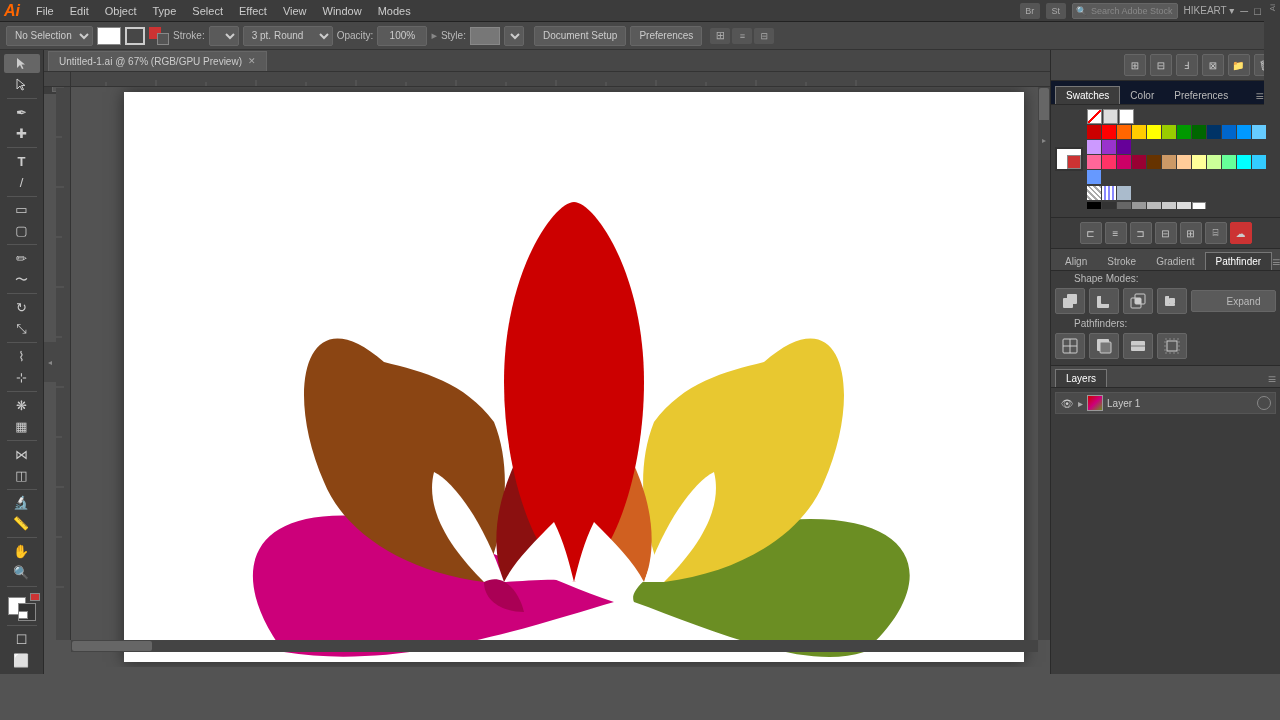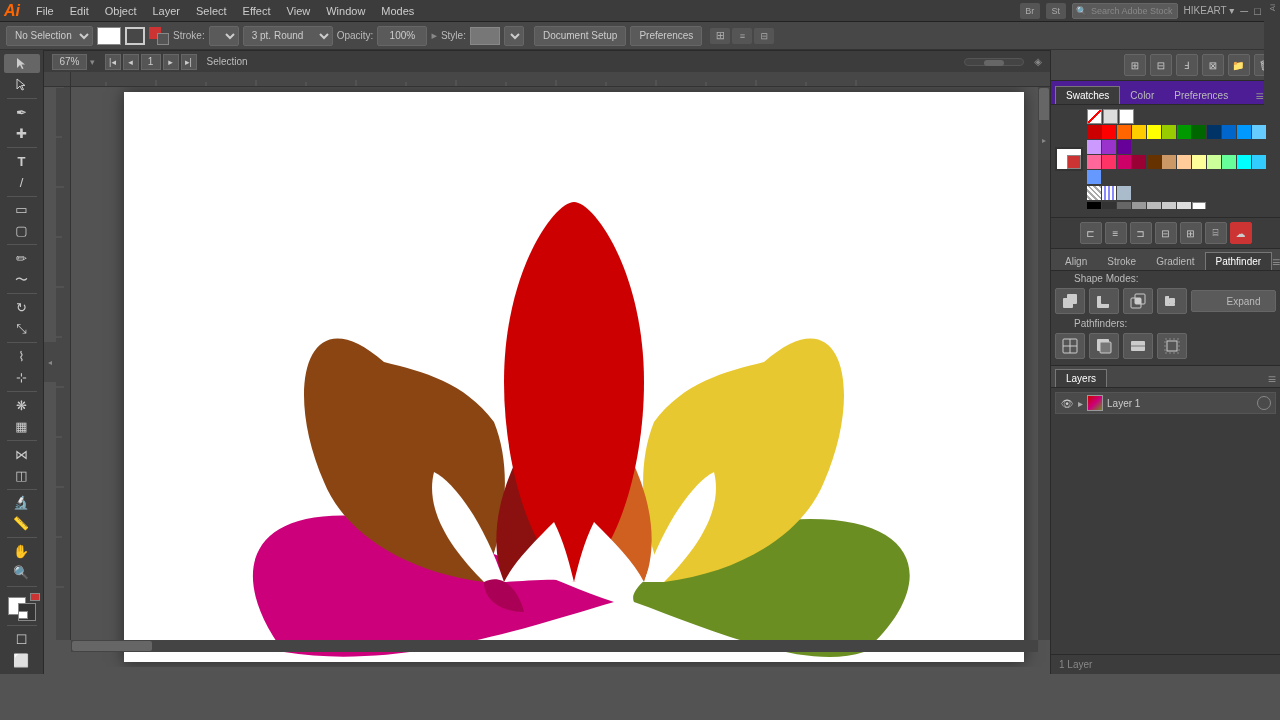--- a/index.html
+++ b/index.html
@@ -63,21 +63,21 @@
     .status-zoom { display: flex; align-items: center; gap: 3px; }
     .status-nav { display: flex; align-items: center; gap: 2px; font-size: 10px; }
     .nav-btn { width: 16px; height: 16px; background: #555; border: 1px solid #666; color: #ccc; font-size: 9px; display: flex; align-items: center; justify-content: center; cursor: pointer; }
     .status-text { font-size: 10px; color: #bbb; }
 
     
     #right-panel {
       width: 230px; background: #3c3c3c; border-left: 1px solid #2a2a2a; display: flex; flex-direction: column;
     }
     #panel-tabs {
-      height: 24px; background: #4c1d95; display: flex; align-items: flex-end; padding: 0 4px;
+      height: 24px; background: #0f172a; display: flex; align-items: flex-end; padding: 0 4px;
       border-bottom: 1px solid #2a2a2a;
     }
     .panel-tab { padding: 3px 10px; font-size: 10px; color: #bbb; cursor: pointer; border-top: 1px solid transparent; }
     .panel-tab.active { background: #3c3c3c; color: #fff; border-top: 1px solid #777; border-left: 1px solid #777; border-right: 1px solid #777; }
     .panel-tab-right { margin-left: auto; font-size: 14px; cursor: pointer; color: #888; }
 
     #swatches-panel { padding: 4px; }
 
     .pathfinder-section { padding: 2px 4px; }
     .pathfinder-label { font-size: 10px; color: #bbb; margin-bottom: 4px; margin-left: 19px; }
@@ -95,21 +95,21 @@
     .layer-circle { width: 14px; height: 14px; border-radius: 50%; border: 1px solid #888; }
   </style>
 </head>
 <body>
 
 <div id="menu-bar">
   <span class="app-logo">Ai</span>
   <span class="menu-item">File</span>
   <span class="menu-item">Edit</span>
   <span class="menu-item">Object</span>
-  <span class="menu-item">Layer</span>
+  <span class="menu-item">Type</span>
   <span class="menu-item">Select</span>
   <span class="menu-item">Effect</span>
   <span class="menu-item">View</span>
   <span class="menu-item">Window</span>
   <span class="menu-item">Modes</span>
   <div style="margin-left:auto;display:flex;align-items:center;gap:6px;">
     <div class="bridge-icon">Br</div>
     <div class="bridge-icon">St</div>
     <div style="display:flex;align-items:center;background:#5a5a5a;border:1px solid #666;height:16px;border-radius:2px;padding:0 4px;gap:3px;">
       <span style="font-size:9px;color:#888;">🔍</span>
@@ -210,20 +210,26 @@
     <div class="tool-btn">☐</div>
     <div class="tool-btn">⬜</div>
   </div>
 
   <div id="canvas-area" style="position:relative;">
 
     <div style="position:absolute;left:0;top:50%;transform:translateY(-50%);z-index:10;width:12px;height:40px;background:#474747;display:flex;align-items:center;justify-content:center;cursor:pointer;">
       <span style="font-size:8px;color:#888;">◂</span>
     </div>
 
+    <div id="tab-bar">
+      <div class="doc-tab">
+        <span>Untitled-1.ai @ 67% (RGB/GPU Preview)</span>
+        <span class="close-x">✕</span>
+      </div>
+    </div>
 
     <div style="position:absolute;top:22px;left:12px;right:0;height:15px;background:#474747;border-bottom:1px solid #333;display:flex;align-items:center;overflow:hidden;">
       <svg width="100%" height="15">
           <g fill="none" stroke="#777" stroke-width="0.5">
         <line x1="0" y1="15" x2="0" y2="8"></line>
             <line x1="50" y1="15" x2="50" y2="10"></line>
             <line x1="100" y1="15" x2="100" y2="8"></line>
             <line x1="150" y1="15" x2="150" y2="10"></line>
             <line x1="200" y1="15" x2="200" y2="8"></line>
             <line x1="250" y1="15" x2="250" y2="10"></line>
@@ -509,18 +515,15 @@
     <div id="layers-panel">
       <div class="layer-item">
         <span class="layer-eye">👁</span>
         <span class="layer-arrow">▸</span>
         <div class="layer-icon" style="background:linear-gradient(135deg,#cc0000,#cc007a,#6b8e23);"></div>
         <span class="layer-name">Layer 1</span>
         <div class="layer-circle"></div>
       </div>
     </div>
 
-    <div style="margin-top:auto;padding:4px 8px;background:#3c3c3c;border-top:1px solid #2a2a2a;font-size:10px;color:#888;">
-      <span>1 Layer</span>
-    </div>
   </div>
 
 </div>
 
 </body></html>

